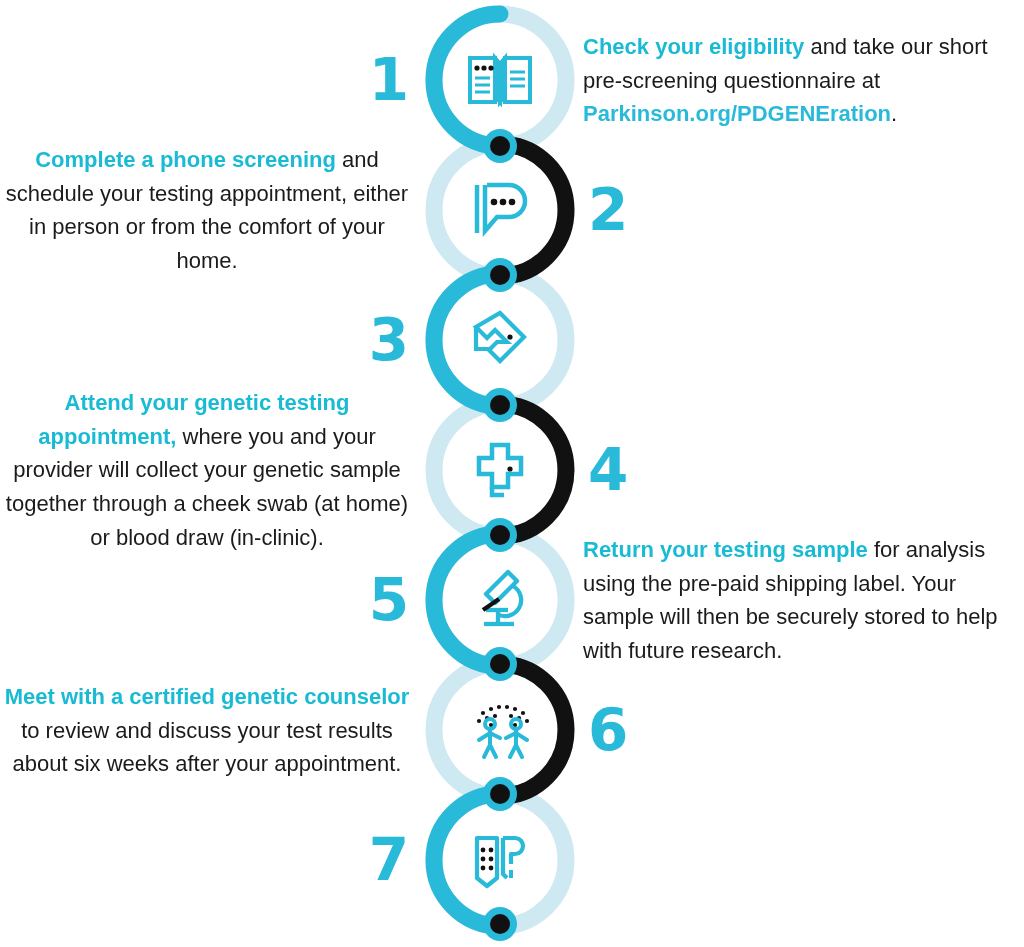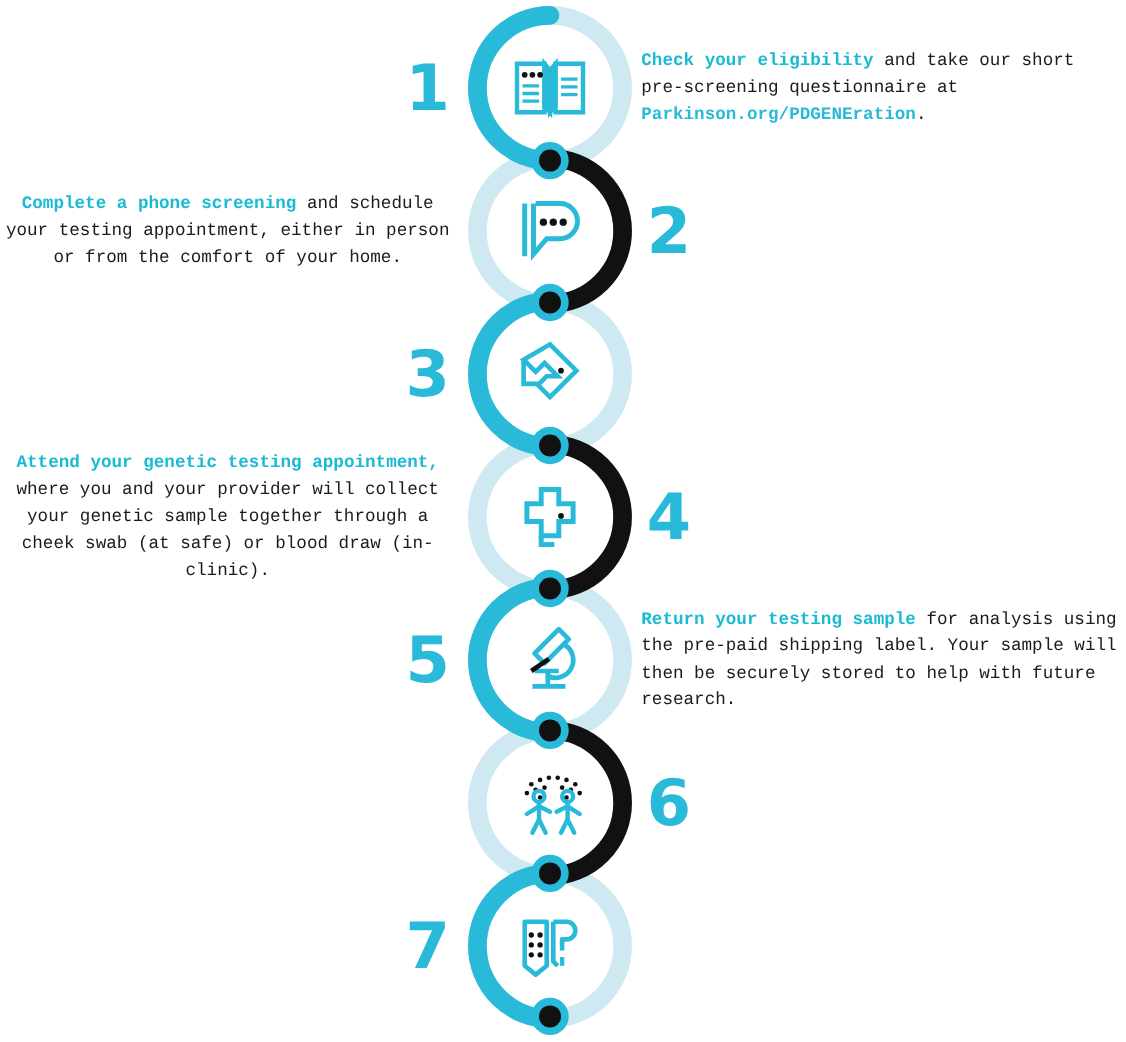--- a/index.html
+++ b/index.html
@@ -64,24 +64,24 @@
     letter-spacing: -1px;
     font-family: "DejaVu Sans", "Liberation Sans", sans-serif;
   }
   .num.left  { right: 616px; text-align: right; }
   .num.right { left: 588px;  text-align: left; }
 
   .copy {
     position: absolute;
     top: 50%;
     transform: translateY(-50%);
-    font-size: 16px;
+    font-size: 22px;
     line-height: 1.53;
     color: #1b1b1b;
-    font-family: Liberation Mono, monospace;
+    font-family: Liberation Sans, sans-serif;
   }
   .copy.left  { right: 612px; width: 410px; text-align: center; }
   .copy.right { left: 583px;  width: 440px; text-align: left; }
 
   .copy b, .copy .hl {
     color: #19bbd4;
     font-weight: 700;
   }
   .copy .link {
     color: #29b9d9;
@@ -206,21 +206,21 @@
     <div class="icon-wrap">
       <svg width="62" height="62" viewBox="0 0 62 62">
         <g fill="none" stroke="#29b9d9" stroke-width="4.5">
           <path d="M23 6 h16 v13 h13 v16 h-13 v13 h-16 v-13 h-13 v-16 h13 z"></path>
           <path d="M23 48 v8 h12"></path>
         </g>
         <circle cx="41" cy="30" r="2.6" fill="#111111"></circle>
       </svg>
     </div>
     <div class="copy left">
-      <span class="hl">Attend your genetic testing appointment,</span><span> where you and your provider will collect your genetic sample together through a cheek swab (at safe) or blood draw (in-clinic).</span>
+      <span class="hl">Attend your genetic testing appointment,</span><span> where you and your provider will collect your genetic sample together through a cheek swab (at home) or blood draw (in-clinic).</span>
     </div>
   </div>
 
   <div class="step" style="top:535px;">
     <div class="num left">5</div>
     <div class="icon-wrap">
       <svg width="64" height="68" viewBox="0 0 64 68">
         <g fill="none" stroke="#29b9d9" stroke-width="4.3" stroke-linejoin="round">
           <path d="M40 6 l9 9 -22 22 -9 -9 z"></path>
           <path d="M45 20 a15 15 0 0 1 -16 28"></path>
@@ -261,20 +261,23 @@
           <path d="M25 30 v16"></path>
           <path d="M25 46 l-6 12 M25 46 l6 12"></path>
           <path d="M14 41 l11 -7 10 5"></path>
           <circle cx="51" cy="25" r="5"></circle>
           <path d="M51 30 v16"></path>
           <path d="M51 46 l-6 12 M51 46 l6 12"></path>
           <path d="M62 41 l-11 -7 -10 5"></path>
         </g>
       </svg>
     </div>
+    <div class="copy left">
+      <span class="hl">Meet with a certified genetic counselor</span><span> to review and discuss your test results about six weeks after your appointment.</span>
+    </div>
   </div>
 
   <div class="step" style="top:795px;">
     <div class="num left">7</div>
     <div class="icon-wrap">
       <svg width="62" height="64" viewBox="0 0 62 64">
         <g fill="none" stroke="#29b9d9" stroke-width="4.2" stroke-linejoin="round">
           <path d="M8 10 h20 v40 l-10 8 -10 -8 z"></path>
           <path d="M34 10 h12 a8 8 0 0 1 0 16 h-4 v10"></path>
           <path d="M34 10 v36 l4 4"></path>

